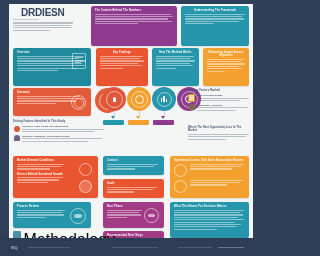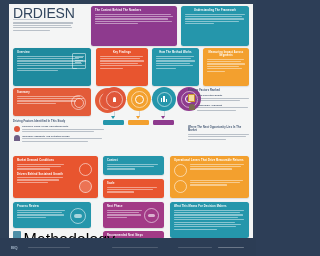--- a/index.html
+++ b/index.html
@@ -29,22 +29,22 @@
   .teal2{background:#2596ab;}
   .orange{background:#e8552f;}
   .orange2{background:#e35b39;}
   .purple{background:#8e3a8e;}
   .purple2{background:#a23a86;}
   .amber{background:#f3a02e;}
   .pad{padding:3.2px 4px;}
   
   .titlebox{position:absolute;left:13px;top:9px;width:72px;height:36px;}
   .t1,.t2{
-    font-size:14px;font-weight:normal;color:#33475f;letter-spacing:-.2px;
-    line-height:8.4px;filter:blur(.5px);white-space:nowrap;
+    font-size:10px;font-weight:bold;color:#33475f;letter-spacing:-.2px;
+    line-height:8.4px;filter:blur(.5px);white-space:nowrap;margin-left:8px;
   }
   .t2{color:#2f7f92;}
   .tsub{margin-top:1.4px;height:1.1px;width:26px;background:#c6ccd3;}
   .tlines{margin-top:2.6px;display:flex;flex-direction:column;gap:1.3px;width:60px;}
   
   .circ{border-radius:50%;display:flex;align-items:center;justify-content:center;position:absolute;}
   .ring{border-radius:50%;border:.7px solid rgba(255,255,255,.55);display:flex;align-items:center;justify-content:center;}
   .connector{position:absolute;background:#d8dce1;height:.7px;}
   .stem{position:absolute;width:.7px;}
   .tri{position:absolute;width:0;height:0;}

